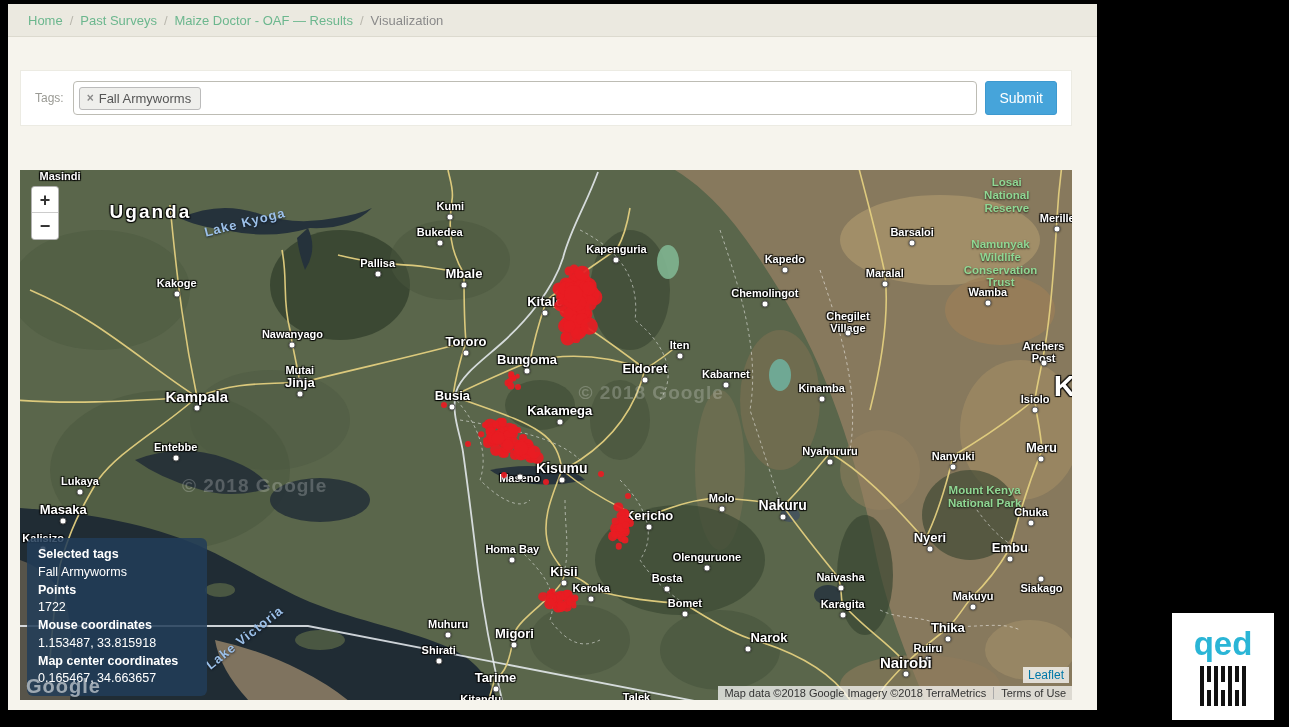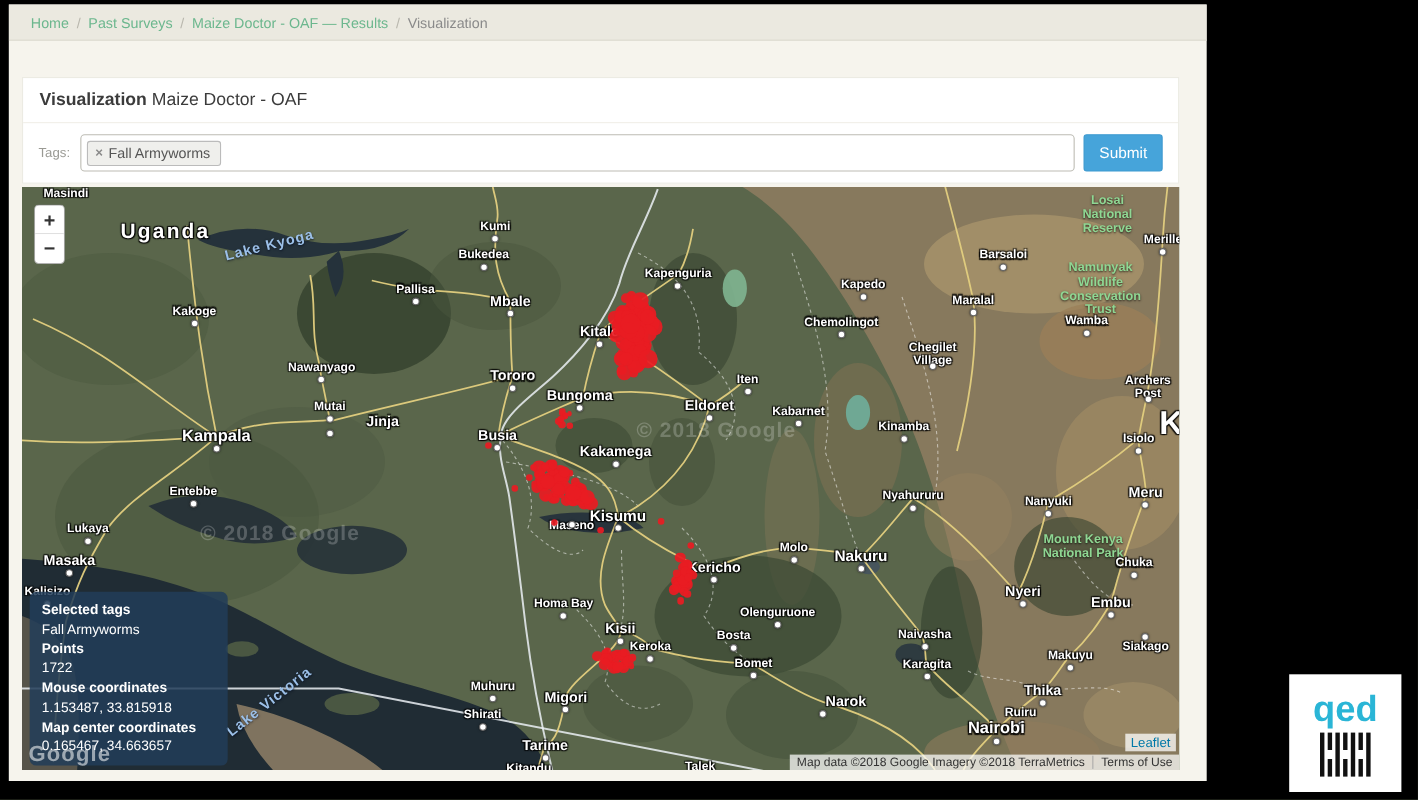--- a/index.html
+++ b/index.html
@@ -83,24 +83,20 @@
   .bar.split{background:linear-gradient(#111 0 40%, transparent 40% 60%, #111 60% 100%);}
 </style>
 </head>
 <body>
 
 <div class="page">
 
   <div class="breadcrumb-bar"><span class="crumb link">Home</span><span class="sep">/</span><span class="crumb link">Past Surveys</span><span class="sep">/</span><span class="crumb link">Maize Doctor - OAF — Results</span><span class="sep">/</span><span class="crumb current">Visualization</span></div>
 
   <div class="panel">
-    <div class="panel-heading">
-      <span class="bold">Visualization</span>
-      <span>Maize Doctor - OAF</span>
-    </div>
     <div class="panel-body">
       <span class="tags-label">Tags:</span>
       <div class="tags-input">
         <span class="tag-chip">
           <span class="tag-remove">×</span>
           <span>Fall Armyworms</span>
         </span>
       </div>
       <button class="submit-btn">Submit</button>
     </div>
@@ -246,21 +242,21 @@
         <span class="ml c" style="left: 48.2%; top: 35.8%;">Bungoma</span>
         <span class="city-dot" style="left: 48.2%; top: calc(35.8% + 11px);"></span>
         <span class="ml c" style="left: 59.4%; top: 37.5%;">Eldoret</span>
         <span class="city-dot" style="left: 59.4%; top: calc(37.5% + 11px);"></span>
         <span class="ml t" style="left: 67.1%; top: 38.5%;">Kabarnet</span>
         <span class="city-dot" style="left: 67.1%; top: calc(38.5% + 11px);"></span>
         <span class="ml t" style="left: 25.9%; top: 30.9%;">Nawanyago</span>
         <span class="city-dot" style="left: 25.9%; top: calc(30.9% + 11px);"></span>
         <span class="ml t" style="left: 26.6%; top: 37.7%;">Mutai</span>
         <span class="city-dot" style="left: 26.6%; top: calc(37.7% + 11px);"></span>
-        <span class="ml c" style="left: 26.6%; top: 40.2%; margin-left: 48px;">Jinja</span>
+        <span class="ml c" style="left: 26.6%; top: 40.2%;">Jinja</span>
         <span class="city-dot" style="left: 26.6%; top: calc(40.2% + 11px);"></span>
         <span class="ml c" style="left: 16.8%; top: 42.8%; font-size: 15px;">Kampala</span>
         <span class="city-dot" style="left: 16.8%; top: calc(42.8% + 11px);"></span>
         <span class="ml c" style="left: 41.1%; top: 42.6%;">Busia</span>
         <span class="city-dot" style="left: 41.1%; top: calc(42.6% + 11px);"></span>
         <span class="ml c" style="left: 51.3%; top: 45.5%;">Kakamega</span>
         <span class="city-dot" style="left: 51.3%; top: calc(45.5% + 11px);"></span>
         <span class="ml t" style="left: 76.2%; top: 41.1%;">Kinamba</span>
         <span class="city-dot" style="left: 76.2%; top: calc(41.1% + 11px);"></span>
         <span class="ml country2" style="left: 99.3%; top: 40.5%;">K</span>

